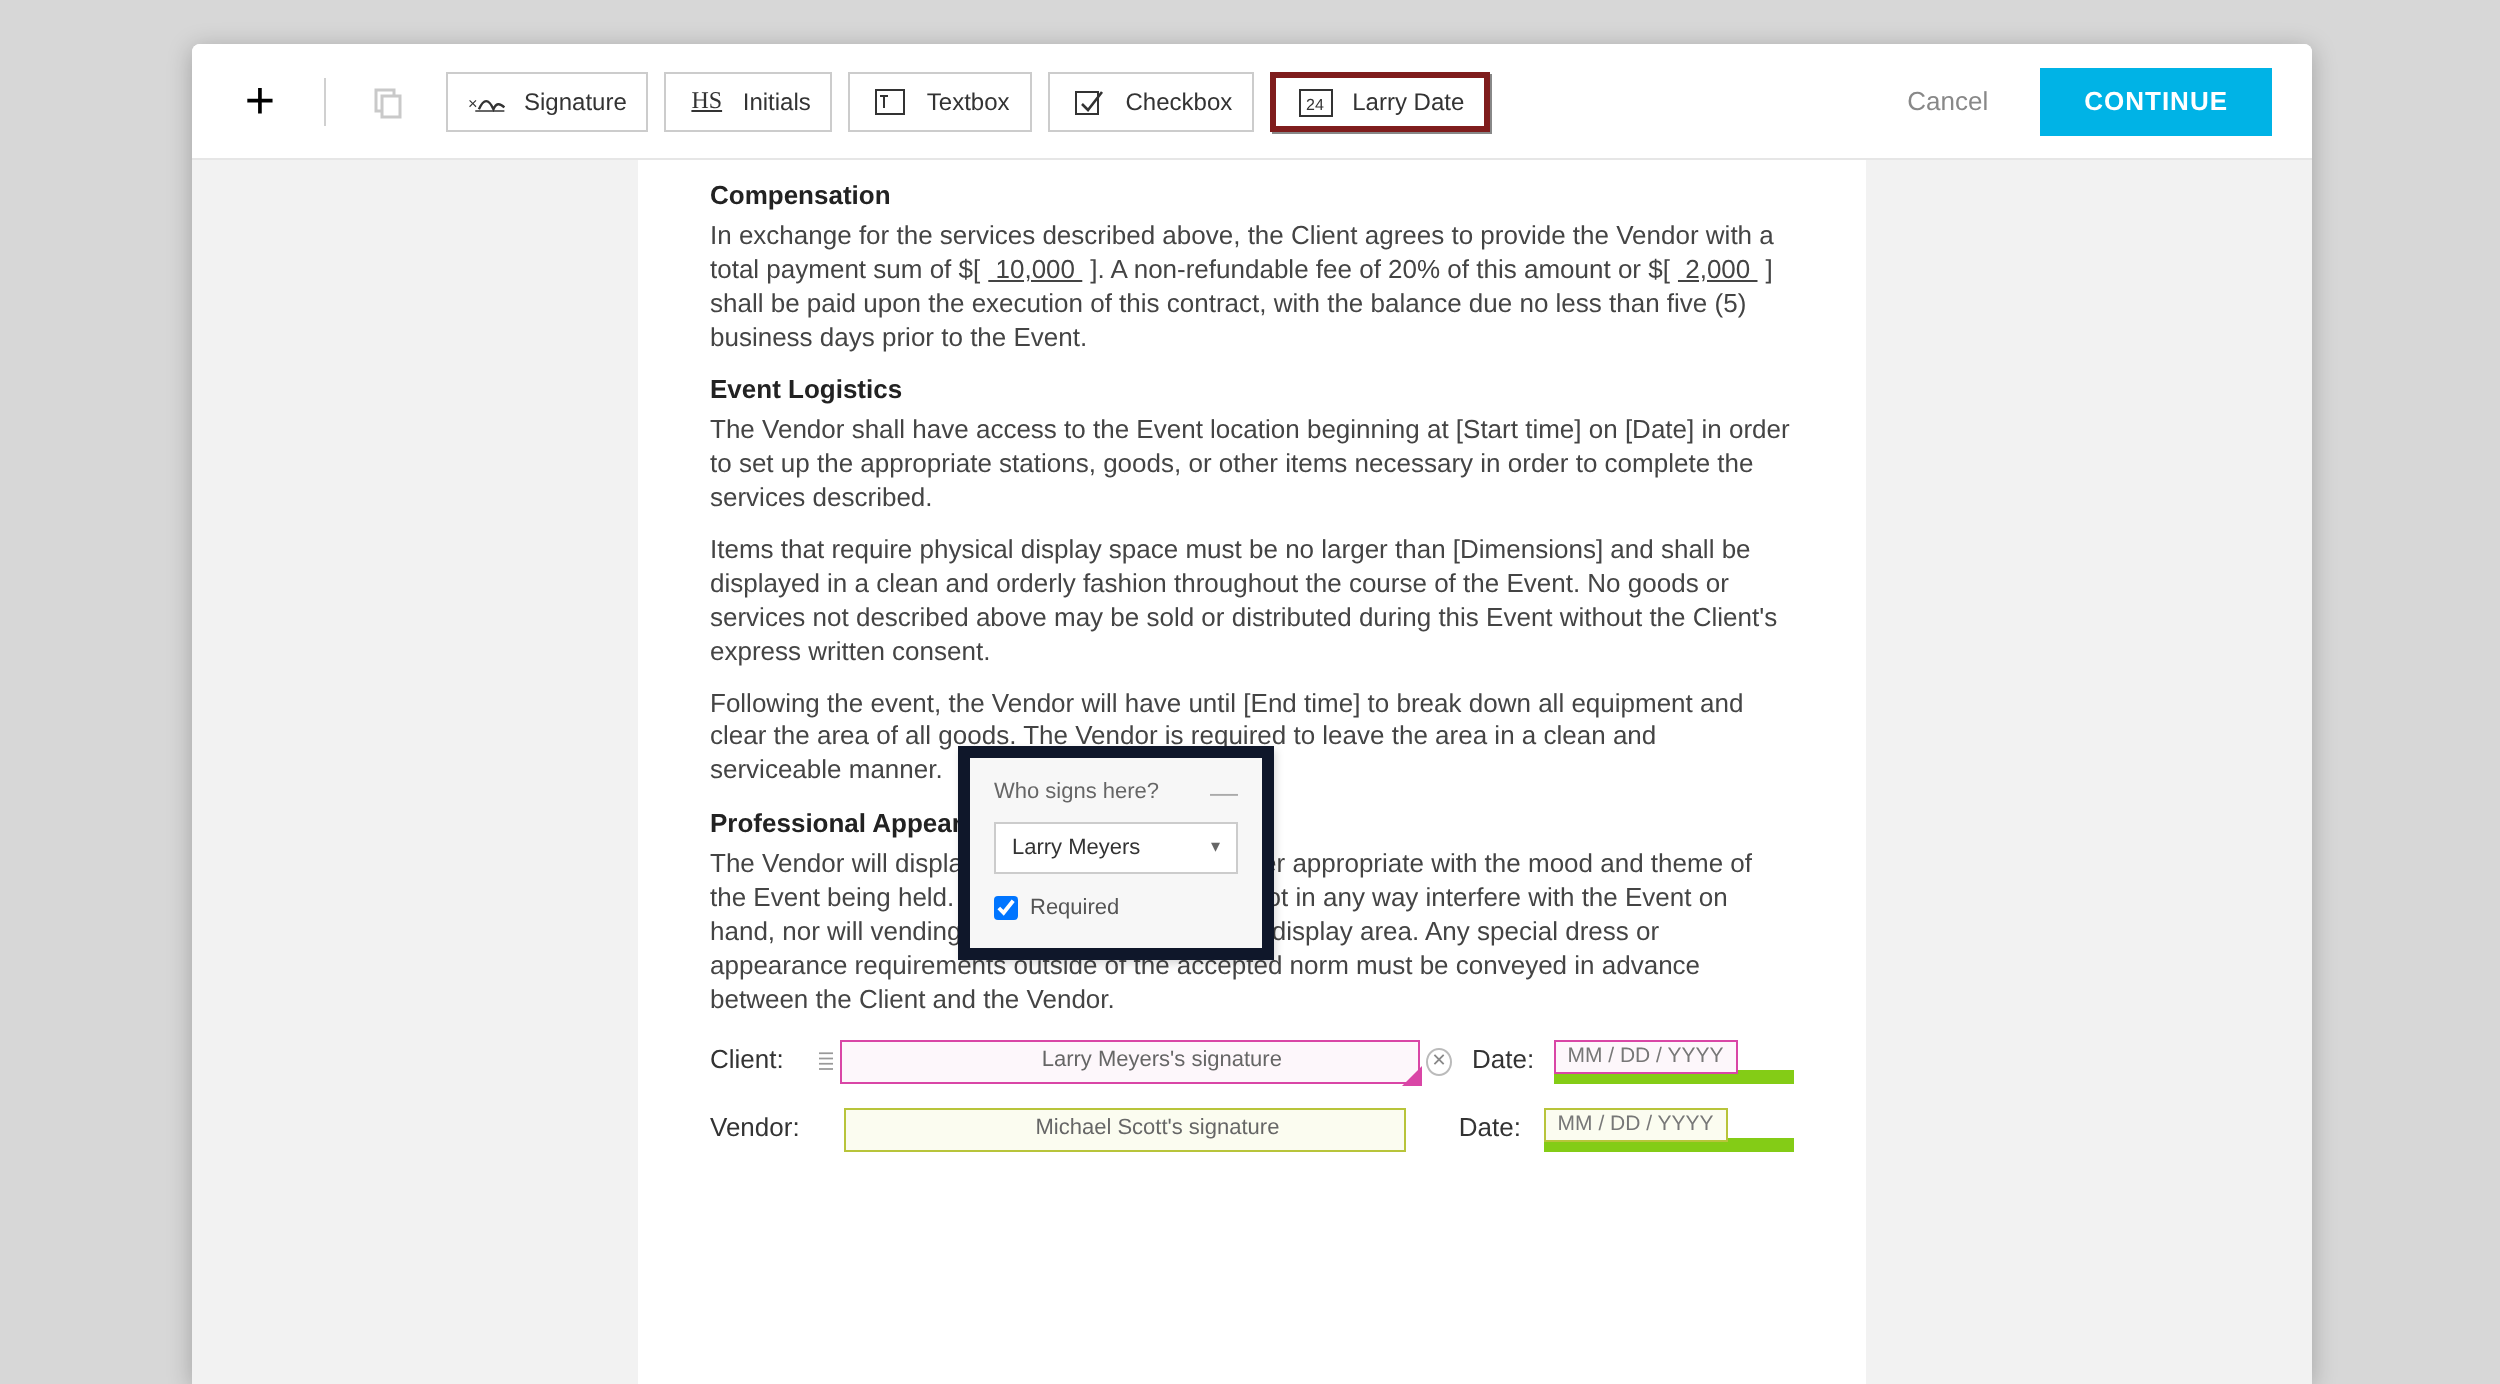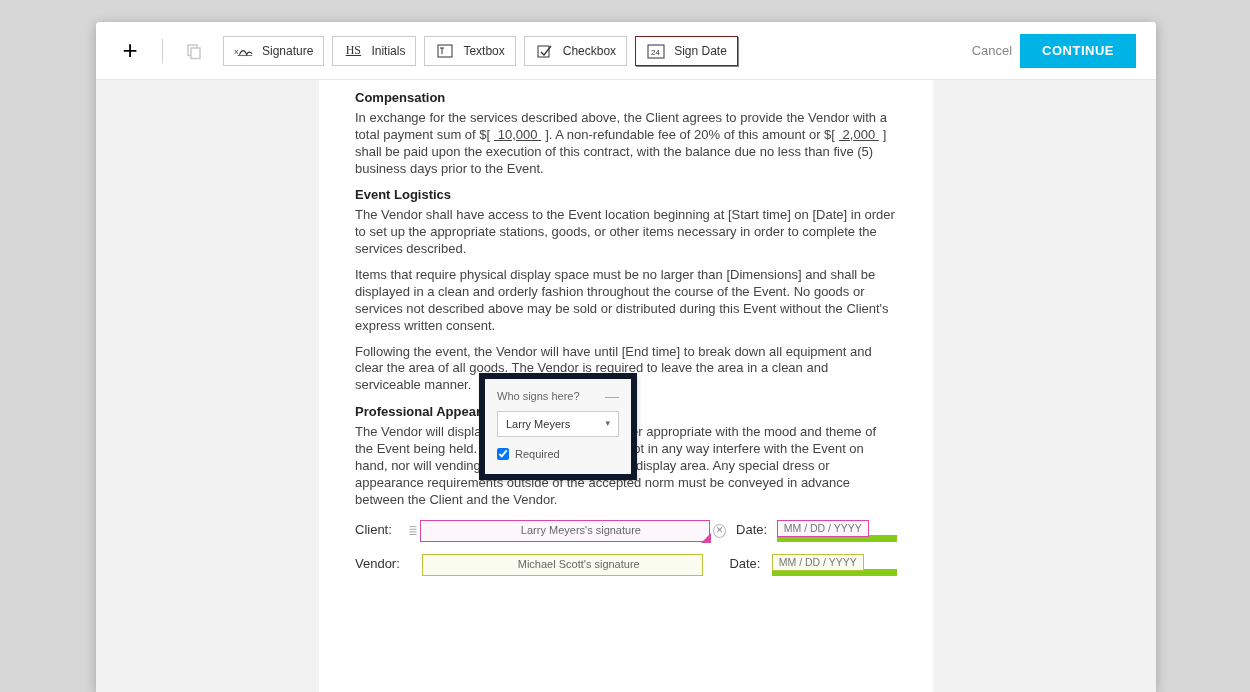--- a/index.html
+++ b/index.html
@@ -51,23 +51,23 @@
   height: 30px;
   border: 1px solid #cccccc;
   background: #fff;
   display: flex; align-items:center;
   padding: 0 10px;
   font-size: 12px; color:#333;
   cursor:pointer;
   gap: 8px;
 }
 .tool-btn .glyph { display:flex; align-items:center; justify-content:center; width:20px; height:18px; }
-.tool-btn.active { border:1px solid #7f1d1d; box-shadow: 1px 1px 0 #888; }
+.tool-btn.active { border:3px solid #7f1d1d; box-shadow: 1px 1px 0 #888; }
 .toolbar-spacer { flex:1; }
-.cancel-link { font-size:13px; color:#888; cursor:pointer; }
+.cancel-link { font-size:13px; color:#888; margin-right:18px; cursor:pointer; }
 .continue-btn {
   background:#00b3e6; color:#fff; border:none;
   height: 34px; padding: 0 22px; font-size:13px; font-weight:600;
   letter-spacing:0.5px; cursor:pointer;
 }
 .doc-area {
   background:#f2f2f2;
   width:100%; height:calc(100% - 58px);
   display:flex; justify-content:center;
   position:relative;
@@ -192,21 +192,21 @@
         <span>Checkbox</span>
       </div>
 
       <div class="tool-btn active">
         <span class="glyph">
           <svg width="18" height="16" viewBox="0 0 18 16">
               <rect x="1" y="2" width="16" height="13" stroke="#333" fill="none"></rect>
               <text x="4" y="12" font-size="8" fill="#333">24</text>
             </svg>
         </span>
-        <span>Sign Date</span>
+        <span>Larry Date</span>
       </div>
 
     </div>
 
     <div class="toolbar-spacer"></div>
     <span class="cancel-link">Cancel</span>
     <button class="continue-btn">CONTINUE</button>
   </div>
 
   <div class="doc-area">

